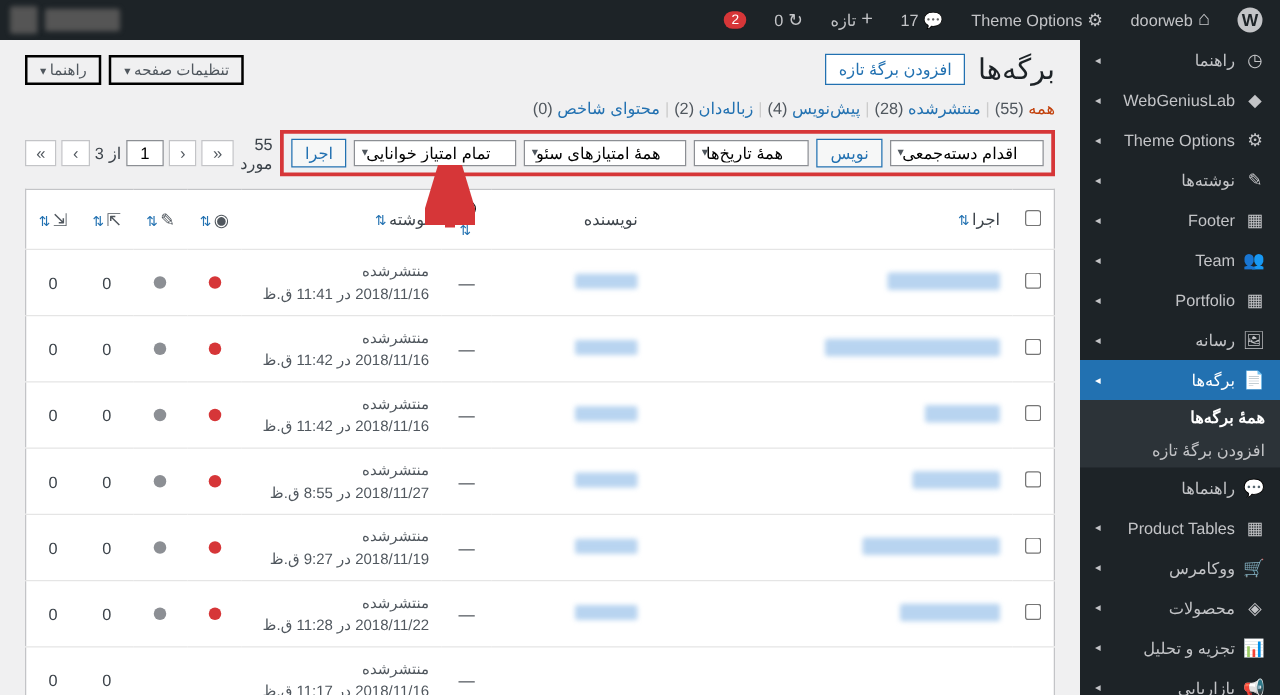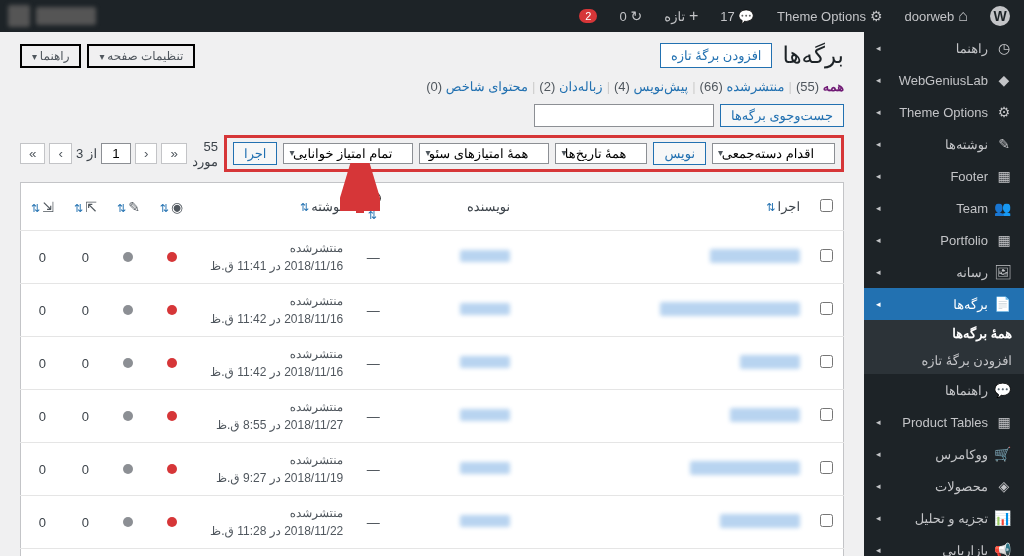--- a/index.html
+++ b/index.html
@@ -204,35 +204,31 @@
     <div class="page-header">
       <h1 class="page-title">برگه‌ها</h1>
       <button class="page-action-btn">افزودن برگهٔ تازه</button>
       <div class="screen-options">
         <button>تنظیمات صفحه</button>
         <button>راهنما</button>
       </div>
     </div>
 
     <div class="subsubsub">
-      <span><a style="color:#701a75;font-weight:bold;"><span>همه</span></a> <span class="count">(55)</span></span>
+      <span><a style="color:#c2410c;font-weight:normal;"><span>همه</span></a> <span class="count">(55)</span></span>
       <span class="sep">|</span>
-      <span><a>منتشرشده</a> <span class="count">(66)</span></span>
+      <span><a>منتشرشده</a> <span class="count">(28)</span></span>
       <span class="sep">|</span>
       <span><a>پیش‌نویس</a> <span class="count">(4)</span></span>
       <span class="sep">|</span>
       <span><a>زباله‌دان</a> <span class="count">(2)</span></span>
       <span class="sep">|</span>
       <span><a>محتوای شاخص</a> <span class="count">(0)</span></span>
     </div>
 
-    <div class="search-row">
-      <button class="wp-button">جست‌وجوی برگه‌ها</button>
-      <input type="text" placeholder="" style="">
-    </div>
 
     <div class="filters-container">
       <div class="filters-row">
         <div class="filters-box">
           <span class="sel-wrap"><select><option>اقدام دسته‌جمعی</option></select></span>
           <button class="wp-button">نویس</button>
           <span class="sel-wrap"><select><option>همهٔ تاریخ‌ها</option></select></span>
           <span class="sel-wrap"><select><option>همهٔ امتیازهای سئو</option></select></span>
           <span class="sel-wrap"><select><option>تمام امتیاز خوانایی</option></select></span>
           <button class="wp-button">اجرا</button>

